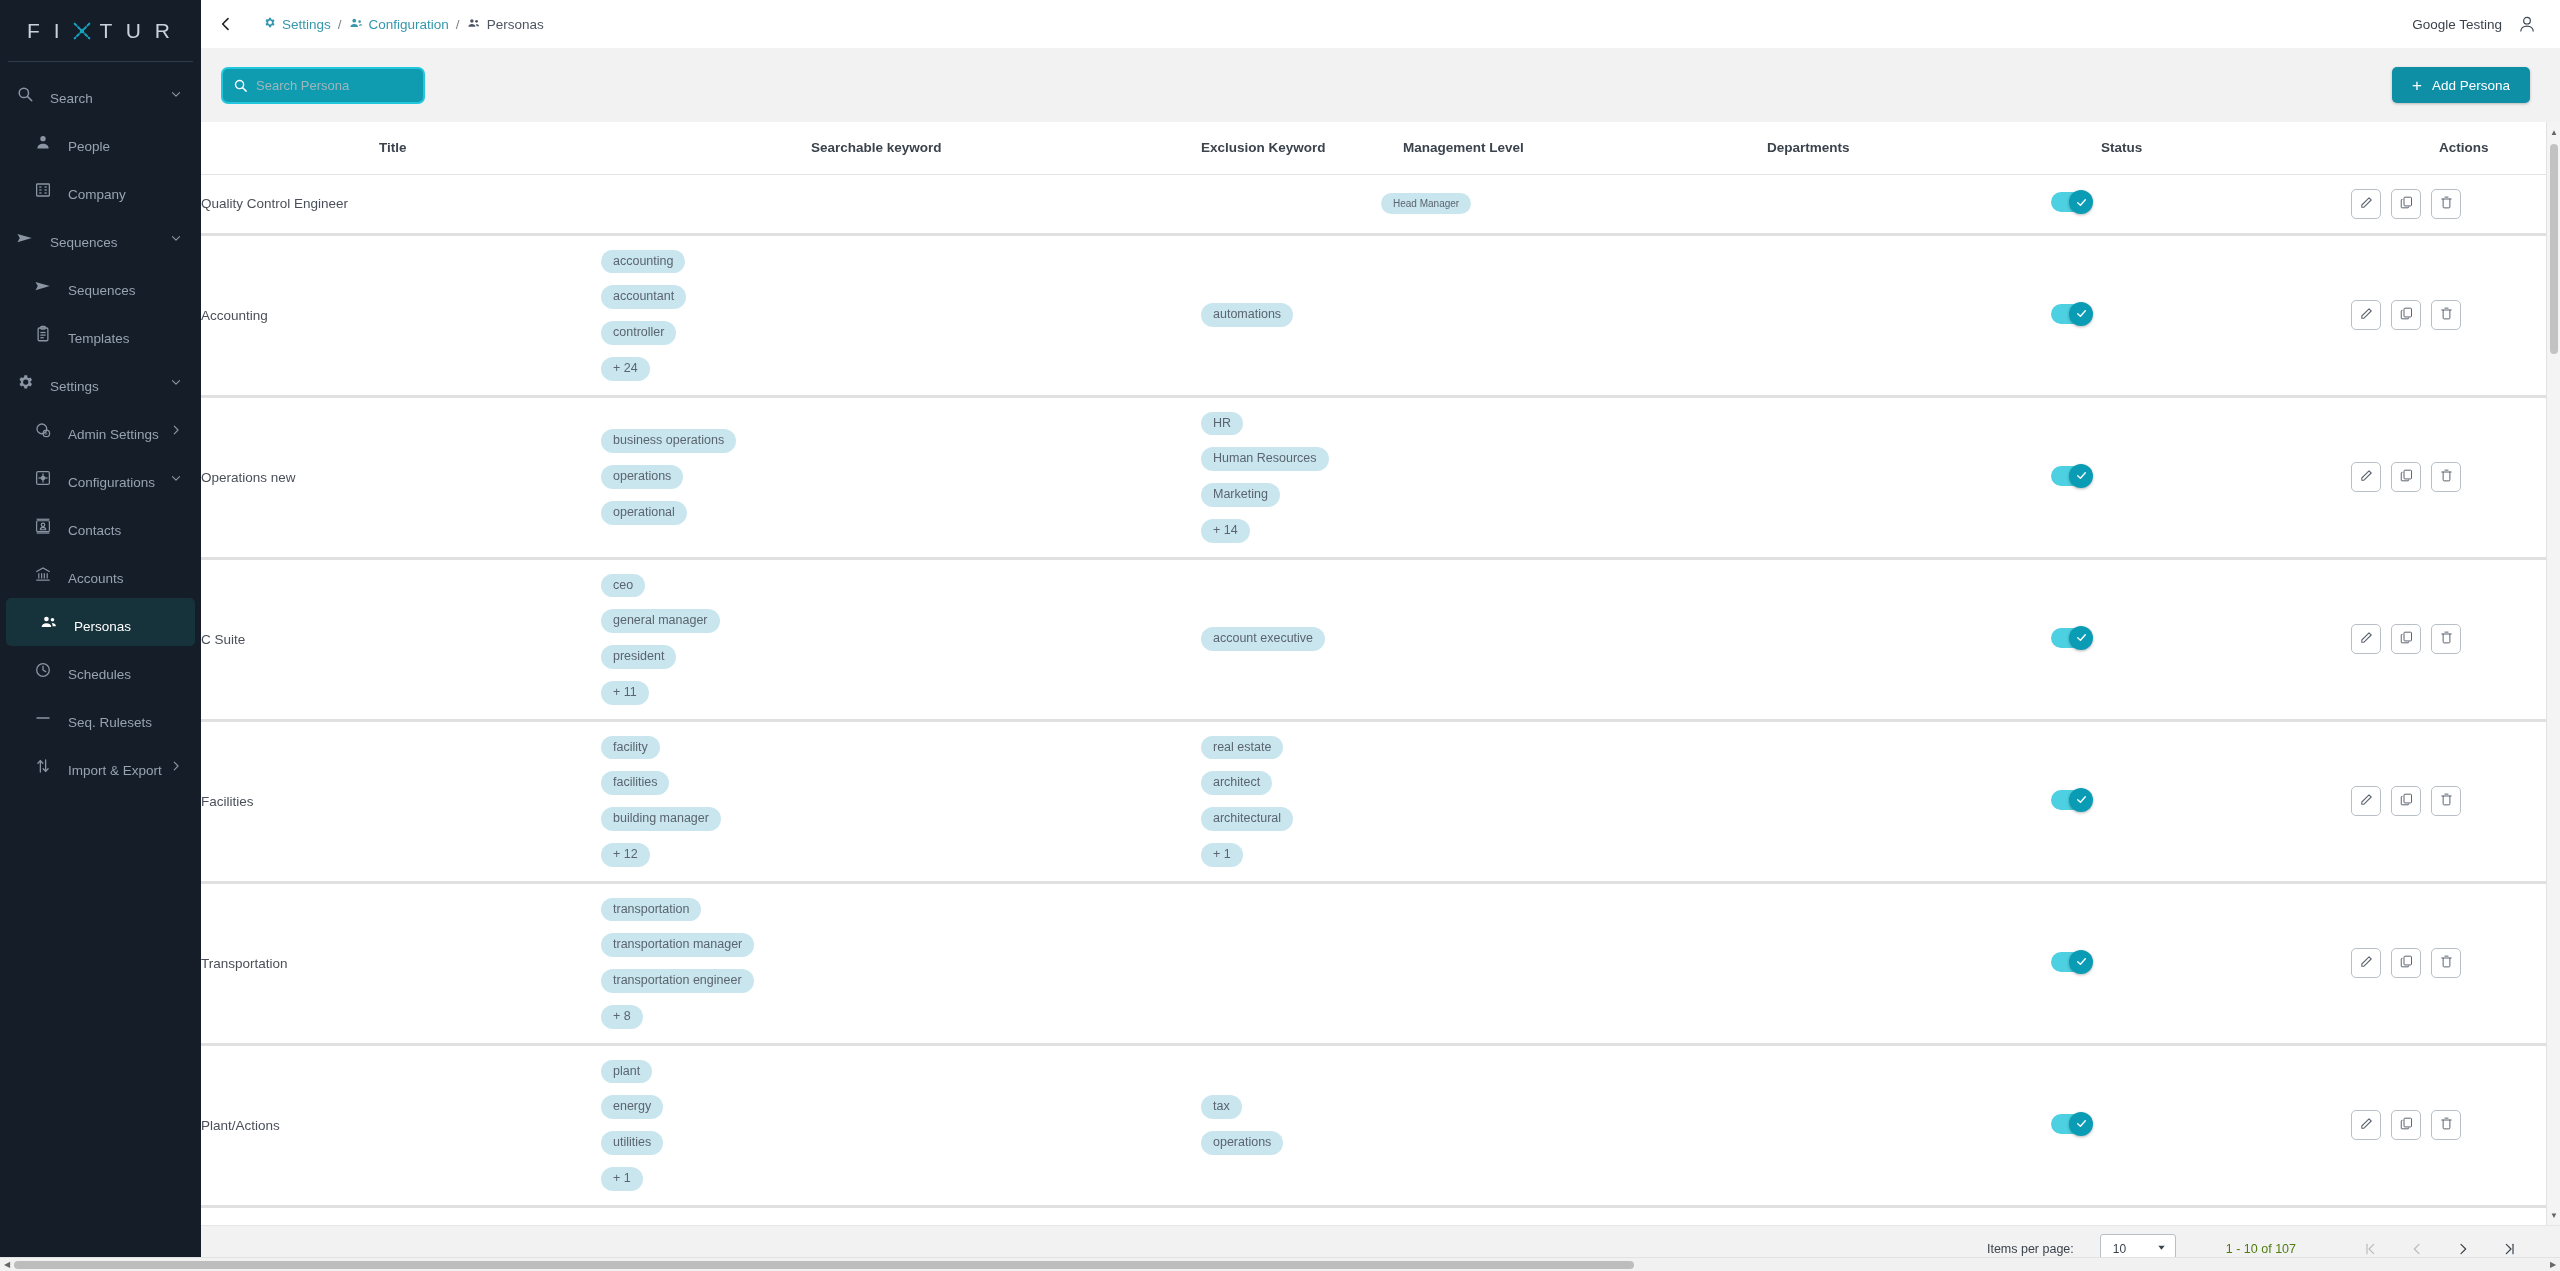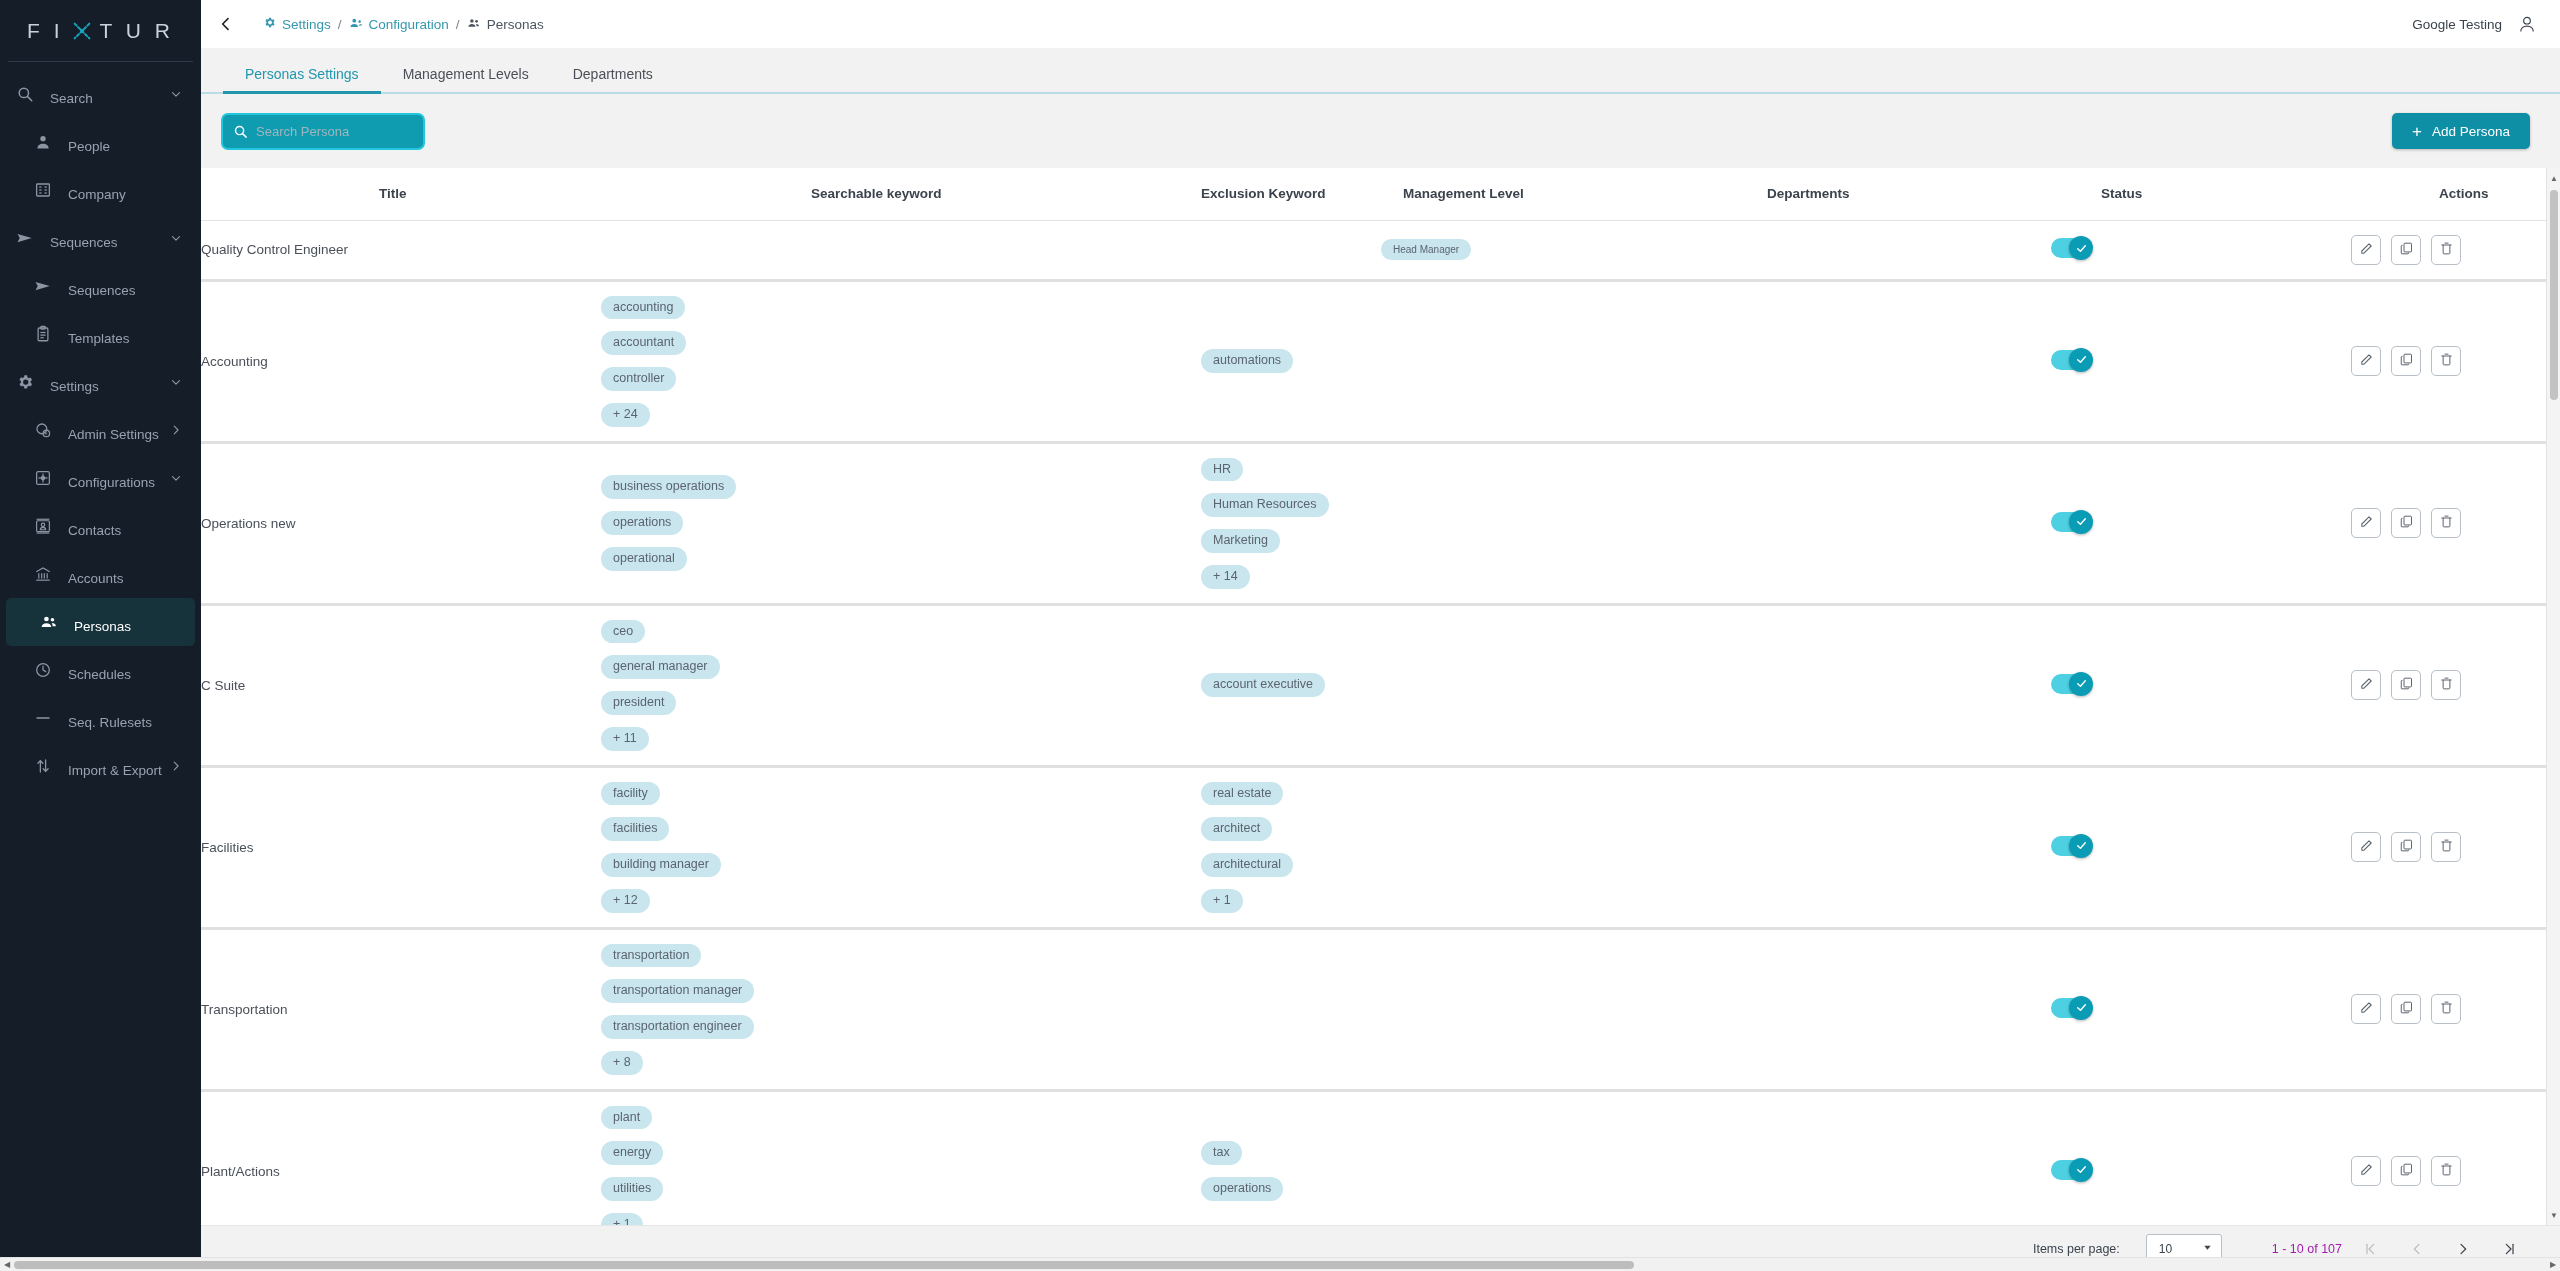--- a/index.html
+++ b/index.html
@@ -235,21 +235,21 @@
     border-top: 1px solid #e6e6e6;
   }
   .ipp-label { font-size:12.5px; color:#3b434d; margin-right: 14px; }
   .ipp-select {
     width: 76px; height: 30px;
     border:1px solid #b9bfc7; border-radius:3px; background:#fff;
     display:flex; align-items:center; justify-content:space-between;
     padding: 0 8px 0 12px; font-size:12px; color:#3b434d; cursor:pointer;
     margin-right: 38px;
   }
-  .range { font-size:12.5px; color:#a21caf; }
+  .range { font-size:12.5px; color:#4d7c0f; margin-right: 46px; }
   .pg-btn {
     width: 34px; height: 34px; display:flex; align-items:center; justify-content:center;
     color:#3b434d; cursor:pointer; font-size: 15px;
   }
   .pg-btn.disabled { color:#bcbcbc; cursor:default; }
 
   .hscroll {
     position:absolute; left:0; right:0; bottom:0; height:14px;
     background:#f1f1f1; border-top:1px solid #e2e2e2;
     display:flex; align-items:center;
@@ -546,25 +546,20 @@
         <span class="user-name">Google Testing</span>
         <span class="user-avatar">
           <svg width="20" height="20" viewBox="0 0 24 24" fill="none" stroke="currentColor" stroke-width="1.4">
               <circle cx="12" cy="8" r="4"></circle>
               <path d="M4.5 21c0-4.1 3.4-6.4 7.5-6.4s7.5 2.3 7.5 6.4"></path>
             </svg>
         </span>
       </div>
     </div>
 
-    <div class="tabbar" id="tab-bar">
-        <div class="tab active">Personas Settings</div>
-        <div class="tab">Management Levels</div>
-        <div class="tab">Departments</div>
-      </div>
 
     <div class="searchrow">
       <div class="search-box">
         <span class="s-ico">
           <svg width="15" height="15" viewBox="0 0 24 24" fill="none" stroke="currentColor" stroke-width="2.3">
               <circle cx="10.5" cy="10.5" r="6.5"></circle>
               <line x1="15.5" y1="15.5" x2="21" y2="21" stroke-linecap="round"></line>
             </svg>
         </span>
         <input class="search-input" type="text" value="" placeholder="Search Persona" style="">

